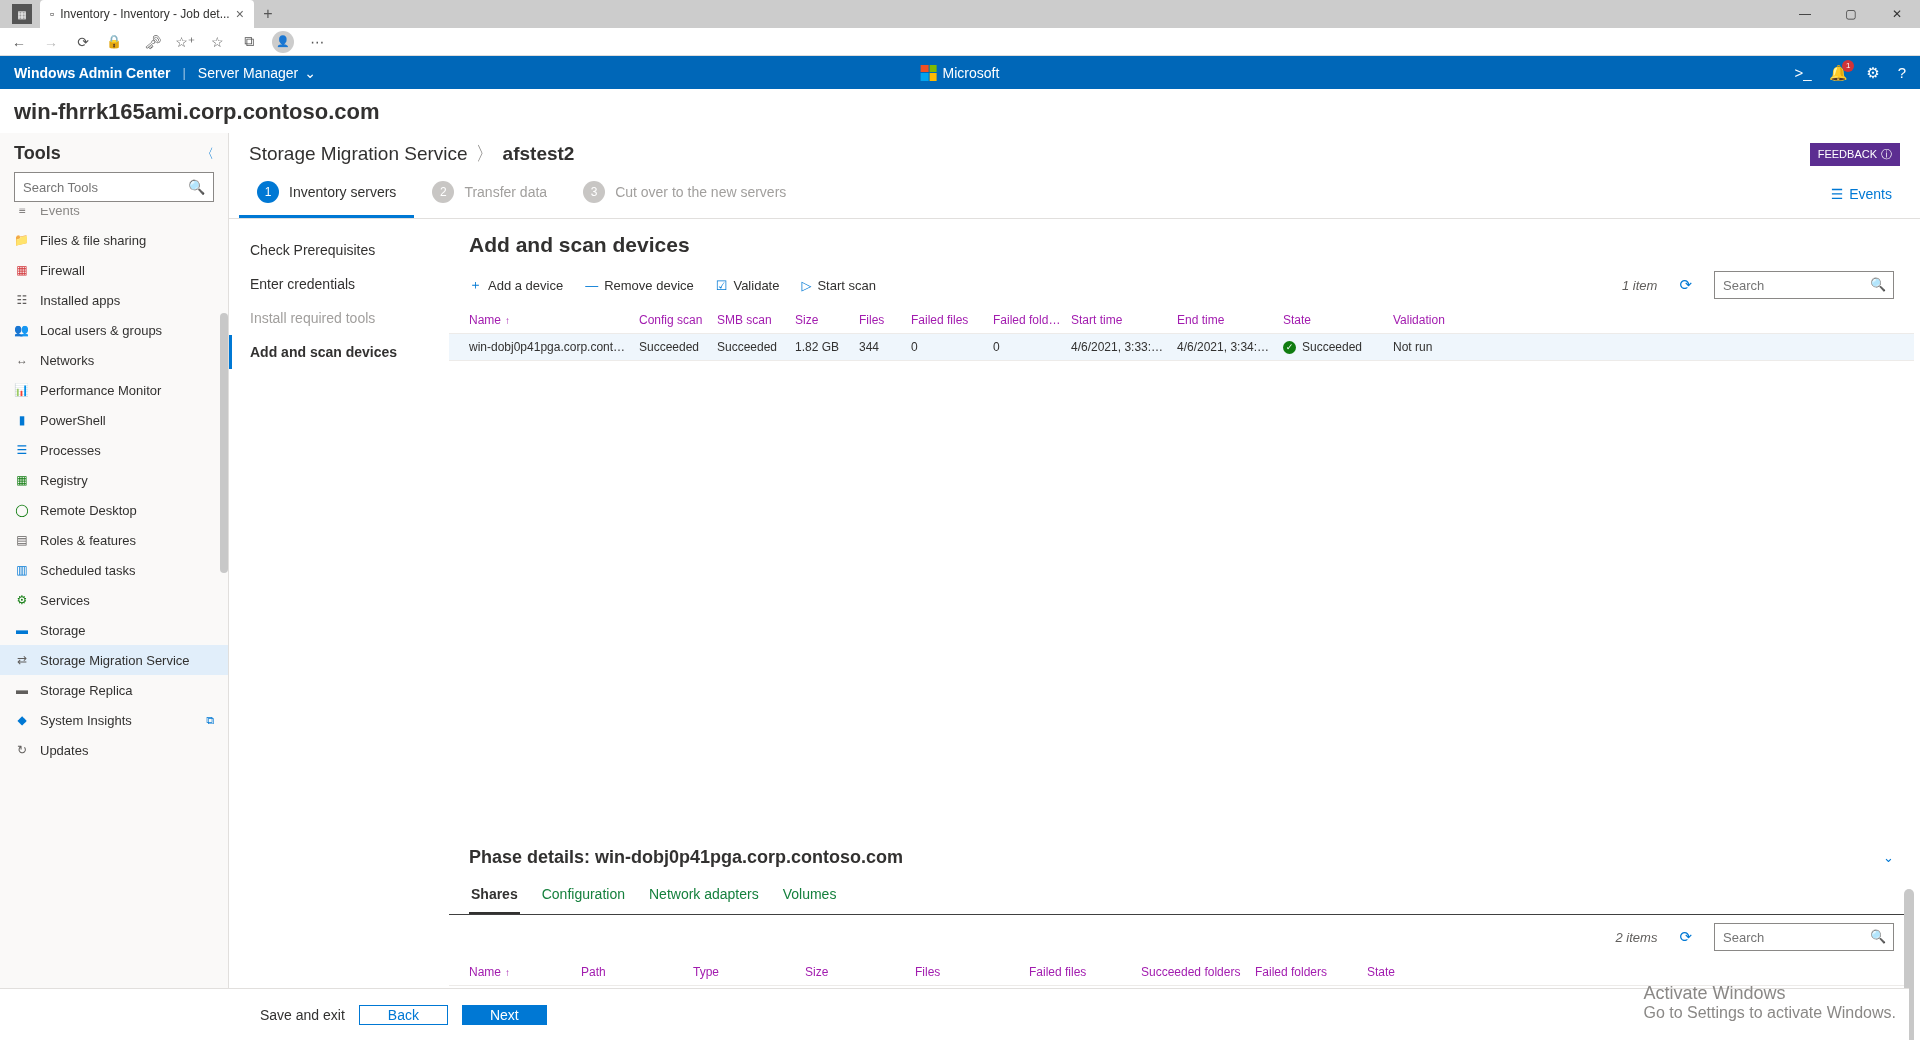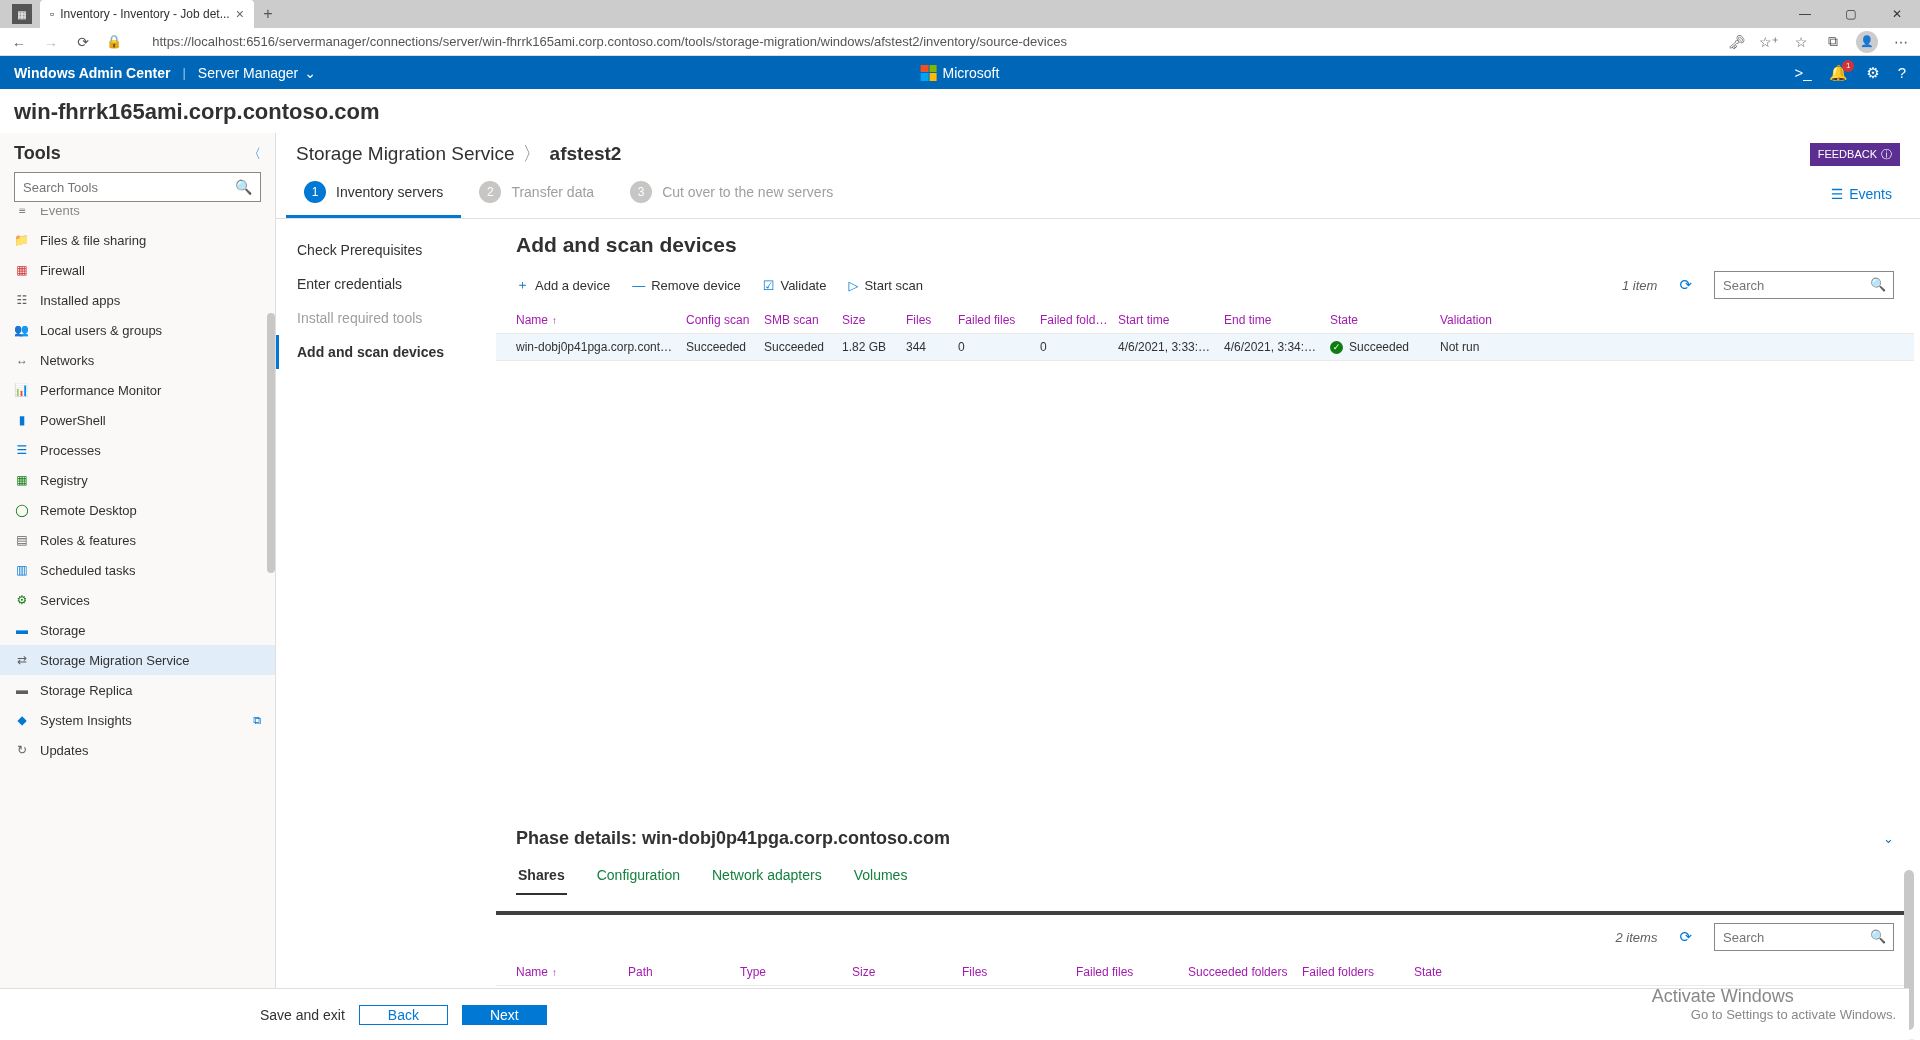--- a/index.html
+++ b/index.html
@@ -35,21 +35,21 @@
 .wac-icon { font-size: 15px; cursor: pointer; position: relative; }
 .badge { position: absolute; top: -4px; right: -6px; background: #d13438; color: #fff; border-radius: 50%; width: 12px; height: 12px; font-size: 8px; display: flex; align-items: center; justify-content: center; }
 
 
 .page-title-bar { padding: 10px 14px 8px; font-size: 22px; font-weight: 600; }
 
 
 .main-layout { display: flex; height: calc(1040px - 56px - 33px - 44px); }
 
 
-.tools-sidebar { width: 276px; border-right: 1px solid #e1dfdd; display: flex; flex-direction: column; background: #faf9f8; position: relative; }
+.tools-sidebar { width: 229px; border-right: 1px solid #e1dfdd; display: flex; flex-direction: column; background: #faf9f8; position: relative; }
 .tools-header { display: flex; align-items: center; justify-content: space-between; padding: 10px 14px 8px; }
 .tools-header h3 { font-size: 18px; font-weight: 600; }
 .collapse-chevron { color: #0078d4; cursor: pointer; font-size: 13px; }
 .tools-search { margin: 0 14px 6px; position: relative; }
 .tools-search input { width: 100%; height: 30px; padding: 0 28px 0 8px; border: 1px solid #8a8886; font-size: 13px; }
 .tools-search .search-glyph { position: absolute; right: 8px; top: 7px; color: #0078d4; font-size: 14px; }
 .tools-list { flex: 1; overflow-y: auto; }
 .tool-item { display: flex; align-items: center; gap: 10px; padding: 7px 14px; font-size: 13px; cursor: pointer; }
 .tool-item.active { background: #e1eefa; }
 .tool-icon { width: 16px; height: 16px; display: inline-flex; align-items: center; justify-content: center; font-size: 12px; }
@@ -104,40 +104,40 @@
 .state-cell { display: flex; align-items: center; gap: 6px; }
 .check-circle { width: 13px; height: 13px; border-radius: 50%; background: #107c10; display: inline-flex; align-items: center; justify-content: center; color: #fff; font-size: 9px; }
 
 
 .dev .c0{width:170px}.dev .c1{width:78px}.dev .c2{width:78px}.dev .c3{width:64px}.dev .c4{width:52px}.dev .c5{width:82px}.dev .c6{width:78px}.dev .c7{width:106px}.dev .c8{width:106px}.dev .c9{width:110px}.dev .c10{width:72px}
 
 
 .phase-header { display: flex; align-items: center; padding: 18px 20px 6px; }
 .phase-header h3 { font-size: 18px; font-weight: 600; }
 .phase-header .chev { margin-left: auto; color: #0078d4; cursor: pointer; font-size: 13px; }
-.sub-tabs { display: flex; gap: 28px; padding: 6px 20px 16px; border-bottom: 4px solid #404040; }
+.sub-tabs { display: flex; gap: 20px; padding: 6px 20px 0; border-bottom: 1px solid #404040; }
 .sub-tab { padding: 6px 2px 10px; font-size: 14px; color: #15803d; cursor: pointer; border-bottom: 2px solid transparent; }
 .sub-tab.active { color: #323130; font-weight: 600; border-bottom-color: #323130; }
 
 
 .shr .c0{width:112px}.shr .c1{width:112px}.shr .c2{width:112px}.shr .c3{width:110px}.shr .c4{width:114px}.shr .c5{width:112px}.shr .c6{width:114px}.shr .c7{width:112px}.shr .c8{width:120px}
 .shr .grid-row { background: transparent; }
 .link-cell { color: #0078d4; text-decoration: underline; cursor: pointer; }
 .right-scroll { position: absolute; right: 0; width: 10px; background: #c8c8c8; border-radius: 5px; }
 
 
 .footer { height: 52px; border-top: 1px solid #e1dfdd; display: flex; align-items: center; padding: 0 20px 0 260px; gap: 14px; position: absolute; bottom: 0; left: 0; right: 11px; background: #fff; }
 .footer .save-exit { font-size: 14px; cursor: pointer; }
 .btn { height: 20px; padding: 0 28px; font-size: 14px; cursor: pointer; border: none; }
 .btn-secondary { background: #fff; border: 1px solid #0078d4; color: #0078d4; }
 .btn-primary { background: #0078d4; color: #fff; }
 
 
 .watermark { position: absolute; bottom: 18px; right: 24px; color: #8a8886; pointer-events: none; }
-.watermark .l1 { font-size: 18px; } .watermark .l2 { font-size: 13px; margin-left: 39px; }
+.watermark .l1 { font-size: 18px; } .watermark .l2 { font-size: 16px; }
 
 
 .ico-yellow{color:#ffb900}.ico-red{color:#d13438}.ico-blue{color:#0078d4}.ico-green{color:#107c10}.ico-grey{color:#605e5c}
 </style>
 </head>
 <body>
 
 <div class="browser-chrome">
   <div class="tab-bar">
     <div class="app-square">▦</div>
@@ -151,21 +151,20 @@
       <span>—</span>
       <span>▢</span>
       <span>✕</span>
     </div>
   </div>
   <div class="nav-bar">
     <span class="nav-icon">←</span>
     <span class="nav-icon disabled">→</span>
     <span class="nav-icon">⟳</span>
     <span class="url-lock">🔒</span>
-    <span class="url">https://localhost:6516/servermanager/connections/server/win-fhrrk165ami.corp.contoso.com/tools/storage-migration/windows/afstest2/inventory/source-devices</span>
     <div class="right-icons">
       <span class="nav-icon">🗝</span>
       <span class="nav-icon">☆⁺</span>
       <span class="nav-icon">☆</span>
       <span class="nav-icon">⧉</span>
       <span class="avatar-circle">👤</span>
       <span class="nav-icon">⋯</span>
     </div>
   </div>
 </div>

